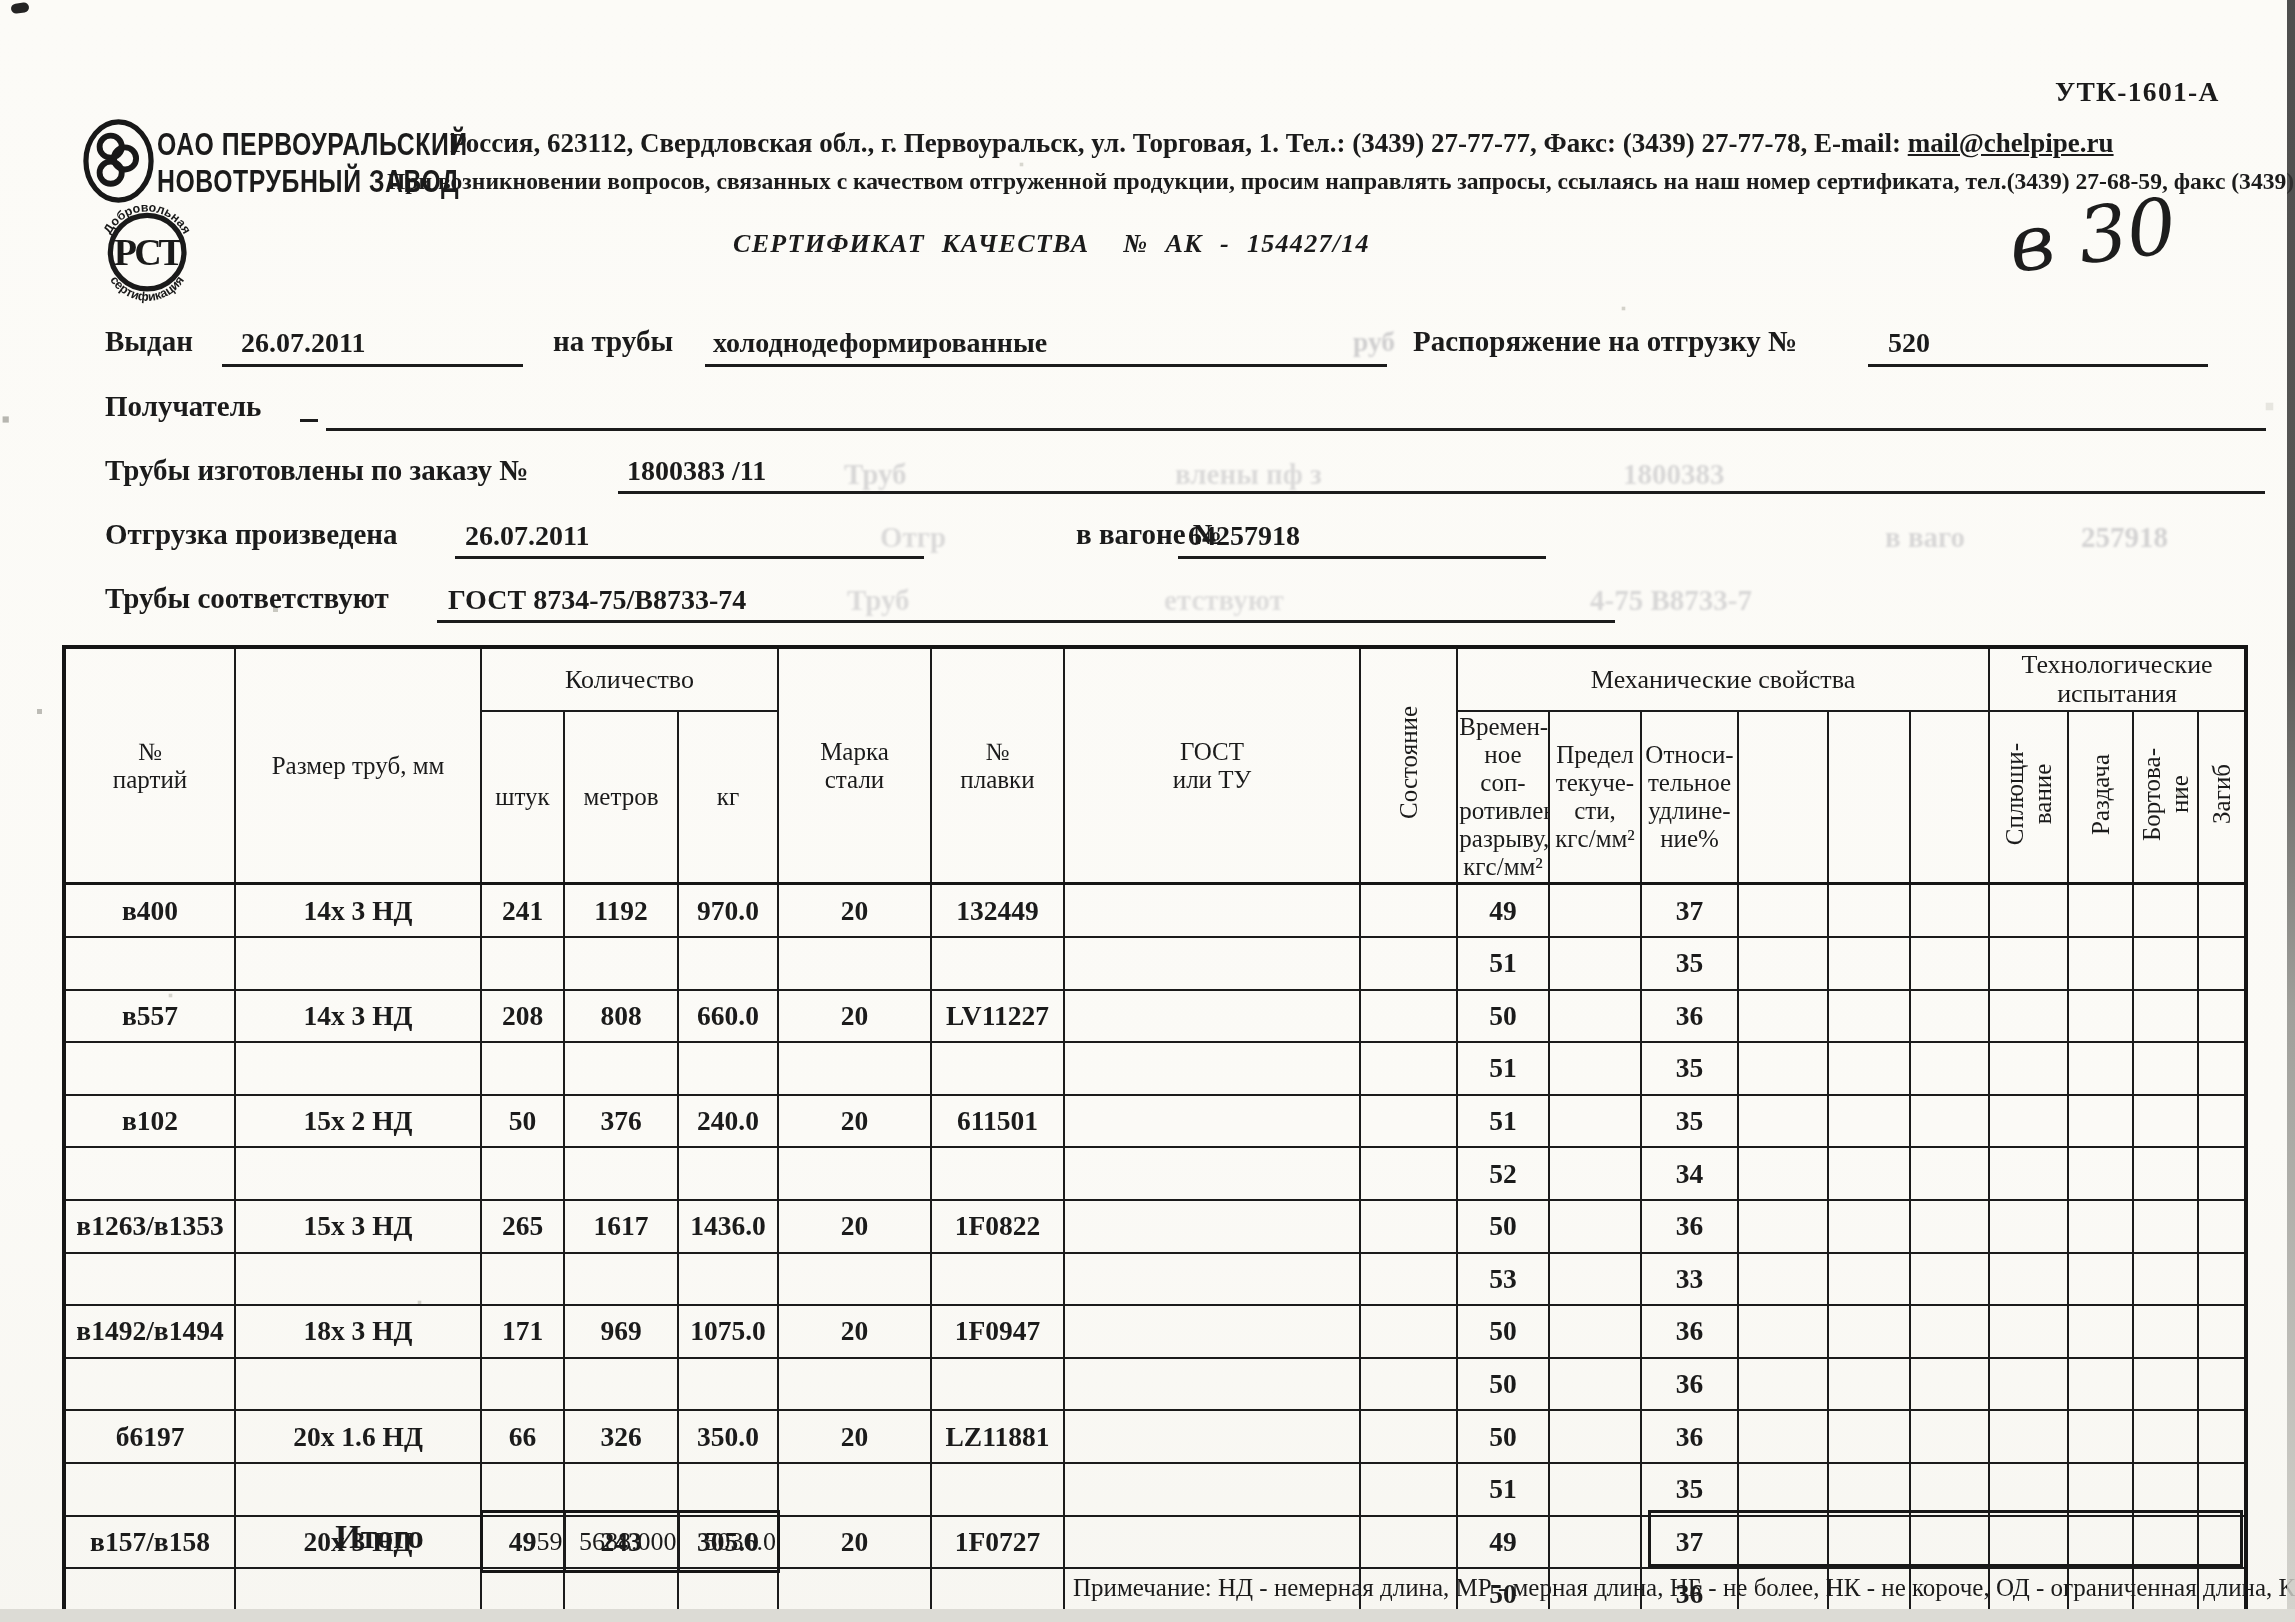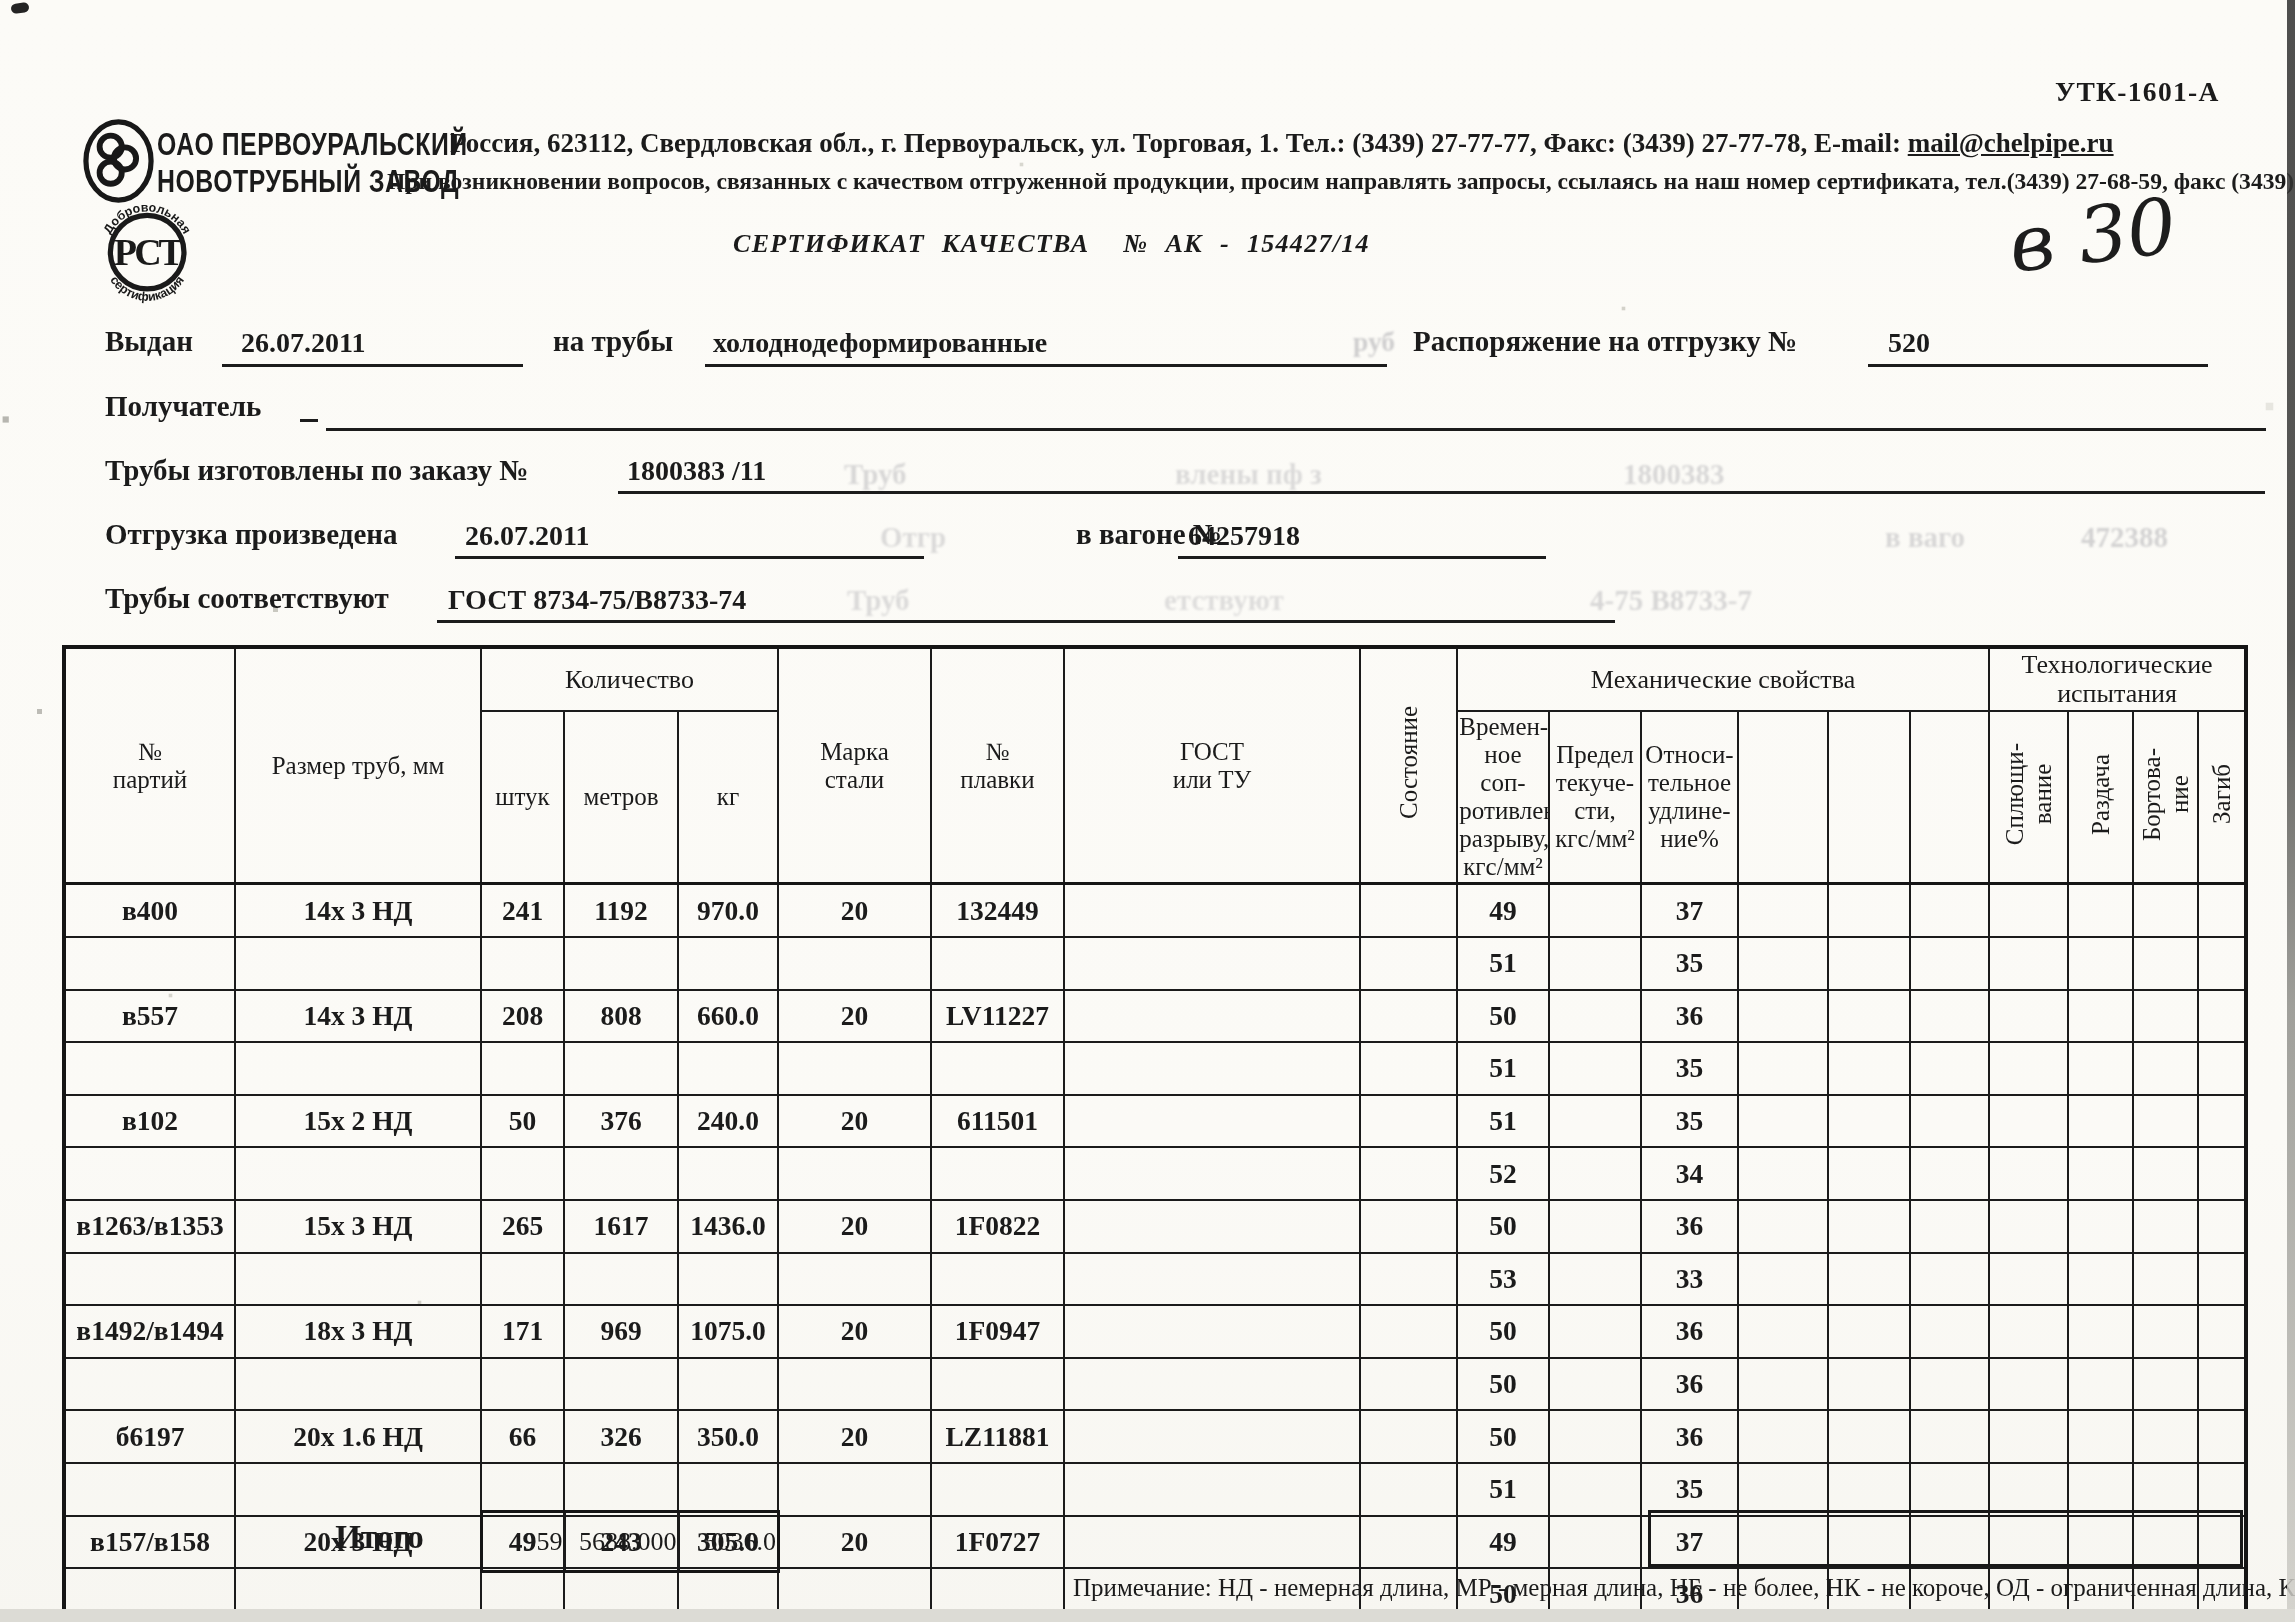--- a/index.html
+++ b/index.html
@@ -68,21 +68,21 @@
 
   <div id="corner-mark"></div>
   <div id="speckles"></div>
   <div>
       <span class="ghost" style="left: 1353px; top: 326px; font-size: 27.5px; opacity: 0.28;">руб</span>
       <span class="ghost" style="left: 844px; top: 458px; font-size: 29px; opacity: 0.22;">Труб</span>
       <span class="ghost" style="left: 1175px; top: 458px; font-size: 29px; opacity: 0.2;">влены пф з</span>
       <span class="ghost" style="left: 1623px; top: 458px; font-size: 29px; opacity: 0.22;">1800383</span>
       <span class="ghost" style="left: 880px; top: 521px; font-size: 29px; opacity: 0.2;">Отгр</span>
       <span class="ghost" style="left: 1885px; top: 521px; font-size: 29px; opacity: 0.22;">в ваго</span>
-      <span class="ghost" style="left: 2081px; top: 521px; font-size: 29px; opacity: 0.25;">472388</span>
+      <span class="ghost" style="left: 2081px; top: 521px; font-size: 29px; opacity: 0.25;">257918</span>
       <span class="ghost" style="left: 847px; top: 584px; font-size: 29px; opacity: 0.2;">Труб</span>
       <span class="ghost" style="left: 1164px; top: 584px; font-size: 29px; opacity: 0.18;">етствуют</span>
       <span class="ghost" style="left: 1590px; top: 584px; font-size: 29px; opacity: 0.22;">4-75 В8733-7</span>
     </div>
 
   <div class="abs b" id="form-code">УТК-1601-А</div>
 
   <svg class="abs" style="left:82px; top:118px;" width="73" height="86" viewBox="0 0 112 132">
     <ellipse cx="56" cy="66" rx="50" ry="60" fill="none" stroke="#181818" stroke-width="8"></ellipse>
     <circle cx="44" cy="44" r="17" fill="none" stroke="#181818" stroke-width="9"></circle>

